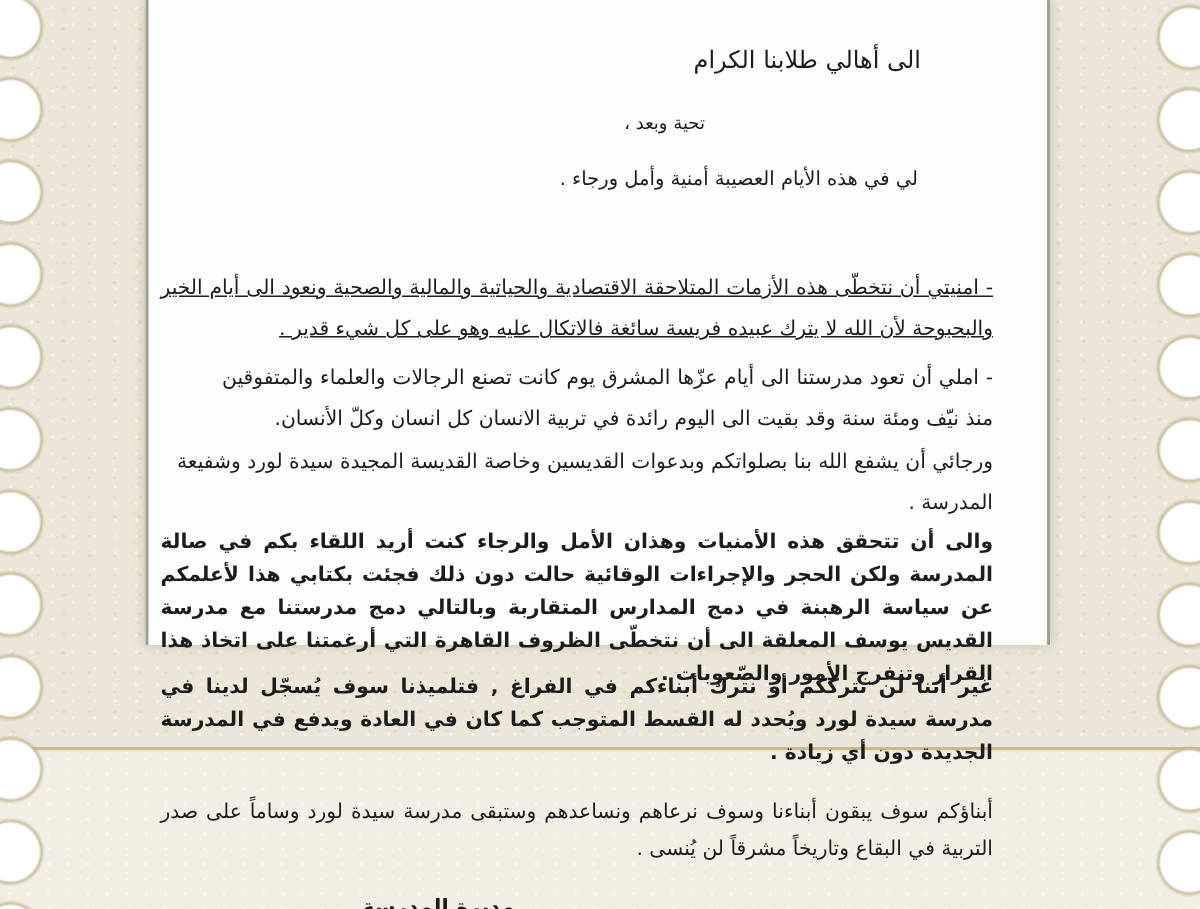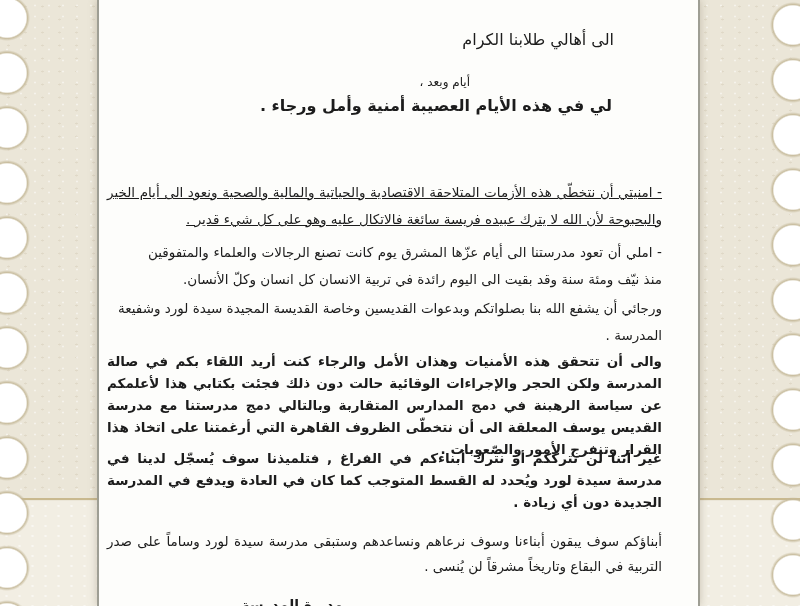--- a/index.html
+++ b/index.html
@@ -41,38 +41,38 @@
       var(--perforation) 0 19px, rgba(196,184,152,.85) 20.5px, rgba(196,184,152,0) 23px);
     background-size:42px 55px;background-repeat:repeat-y;background-position:0 -9px;
   }
   .perf-right{
     right:0;
     background-image:radial-gradient(circle 23px at 35px 27px,
       var(--perforation) 0 19px, rgba(196,184,152,.85) 20.5px, rgba(196,184,152,0) 23px);
     background-size:42px 55px;background-repeat:repeat-y;background-position:0 -2px;
   }
   .page{
-    position:absolute;left:97px;top:0;width:599px;height:606px;z-index:2;
+    position:absolute;left:97px;top:0;width:599px;height:430px;z-index:2;
     background:var(--page);
     border-left:2px solid var(--page-border);
     border-right:2px solid var(--page-border);
     box-shadow:0 0 8px rgba(120,110,85,.35);
     direction:rtl;color:var(--text);
   }
   .salutation{
     position:absolute;top:30px;right:84px;
     font-size:16px;white-space:nowrap;
   }
   .greeting{
     position:absolute;top:75px;right:228px;
     font-size:12px;white-space:nowrap;
   }
   .headline{
-    position:absolute;top:96px;right:86px;
-    font-size:16px;font-weight:bold;white-space:nowrap;
+    position:absolute;top:112px;right:86px;
+    font-size:13px;font-weight:normal;white-space:nowrap;
   }
   .para{
     position:absolute;right:36px;left:8px;
     text-align:justify;font-size:13.5px;
   }
   .bold{font-weight:bold;}
   .p1{top:179px;line-height:27px;text-decoration:underline;}
   .p2{top:239px;line-height:27px;margin-left:41px;}
   .p3{top:295px;line-height:27px;margin-left:11px;}
   .p4{top:350px;line-height:22px;}
@@ -87,21 +87,21 @@
 <body>
 
 <div class="bg-top"></div>
 <div class="bg-bottom"></div>
 <div class="seam"></div>
 <div class="perf perf-left"></div>
 <div class="perf perf-right"></div>
 
 <div class="page">
   <div class="salutation">الى أهالي طلابنا الكرام</div>
-  <div class="greeting">أيام وبعد ،</div>
+  <div class="greeting">تحية وبعد ،</div>
   <div class="headline">لي في هذه الأيام العصيبة أمنية وأمل ورجاء .</div>
 
   <div class="para p1">- امنيتي أن نتخطّى هذه الأزمات المتلاحقة الاقتصادية والحياتية والمالية والصحية ونعود الى أيام الخير والبحبوحة لأن الله لا يترك عبيده فريسة سائغة فالاتكال عليه وهو على كل شيء قدير .</div>
   <div class="para p2">- املي أن تعود مدرستنا الى أيام عزّها المشرق يوم كانت تصنع الرجالات والعلماء والمتفوقين منذ نيّف ومئة سنة وقد بقيت الى اليوم رائدة في تربية الانسان كل انسان وكلّ الأنسان.</div>
   <div class="para p3">ورجائي أن يشفع الله بنا بصلواتكم وبدعوات القديسين وخاصة القديسة المجيدة سيدة لورد وشفيعة المدرسة .</div>
   <div class="para bold p5">غير أننا لن نترككم أو نترك أبناءكم في الفراغ , فتلميذنا سوف يُسجّل لدينا في مدرسة سيدة لورد ويُحدد له القسط المتوجب كما كان في العادة ويدفع في المدرسة الجديدة دون أي زيادة .</div>
   <div class="para bold p4">والى أن تتحقق هذه الأمنيات وهذان الأمل والرجاء كنت أريد اللقاء بكم في صالة المدرسة ولكن الحجر والإجراءات الوقائية حالت دون ذلك فجئت بكتابي هذا لأعلمكم عن سياسة الرهبنة في دمج المدارس المتقاربة وبالتالي دمج مدرستنا مع مدرسة القديس يوسف المعلقة الى أن نتخطّى الظروف القاهرة التي أرغمتنا على اتخاذ هذا القرار وتنفرج الأمور والصّعوبات .</div>
   <div class="para p6">أبناؤكم سوف يبقون أبناءنا وسوف نرعاهم ونساعدهم وستبقى مدرسة سيدة لورد وساماً على صدر التربية في البقاع وتاريخاً مشرقاً لن يُنسى .</div>
 
   <div class="closing-partial">مديرة المدرسة</div>

